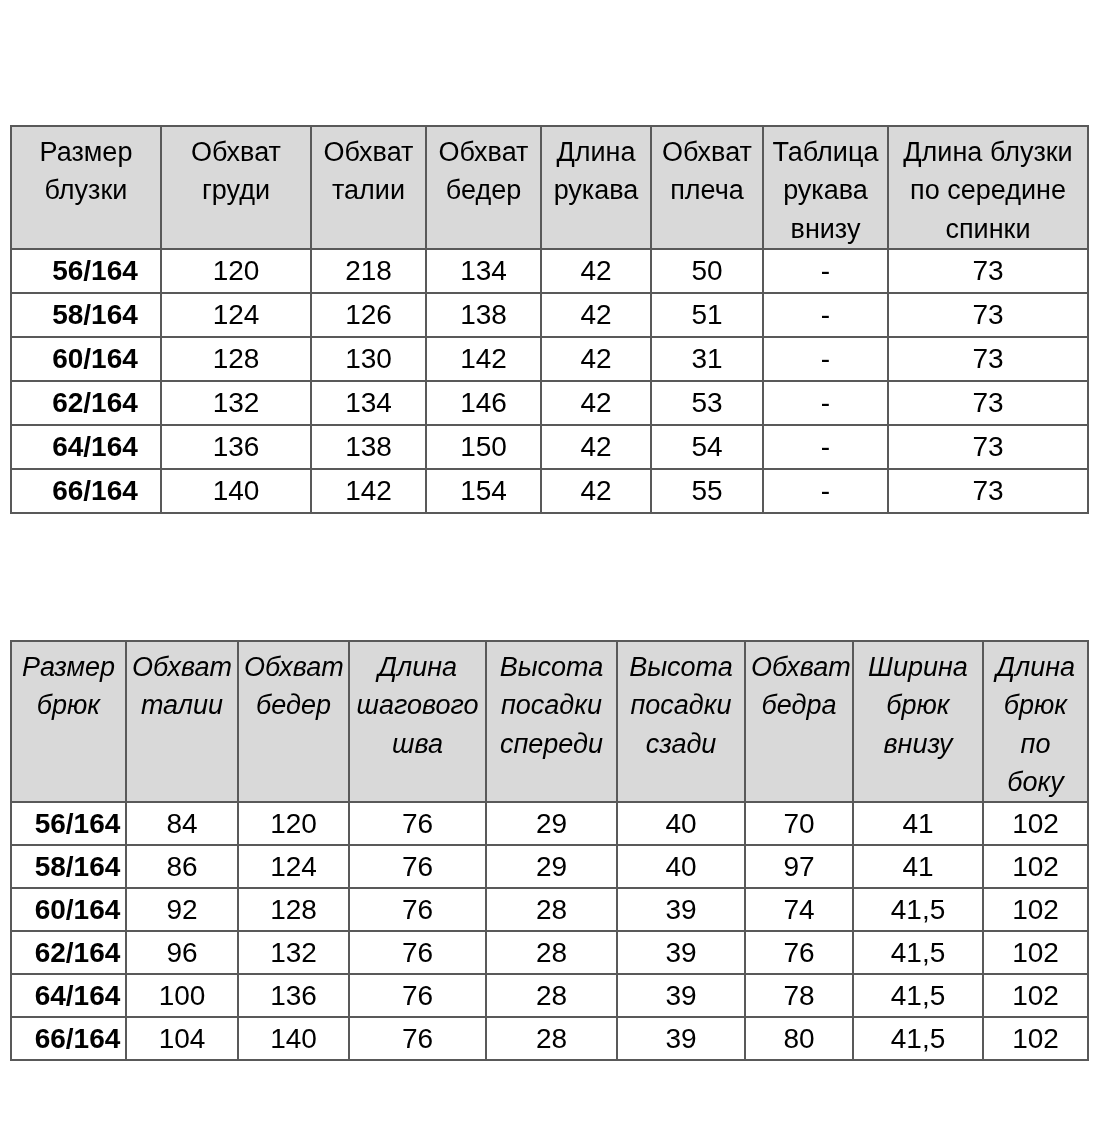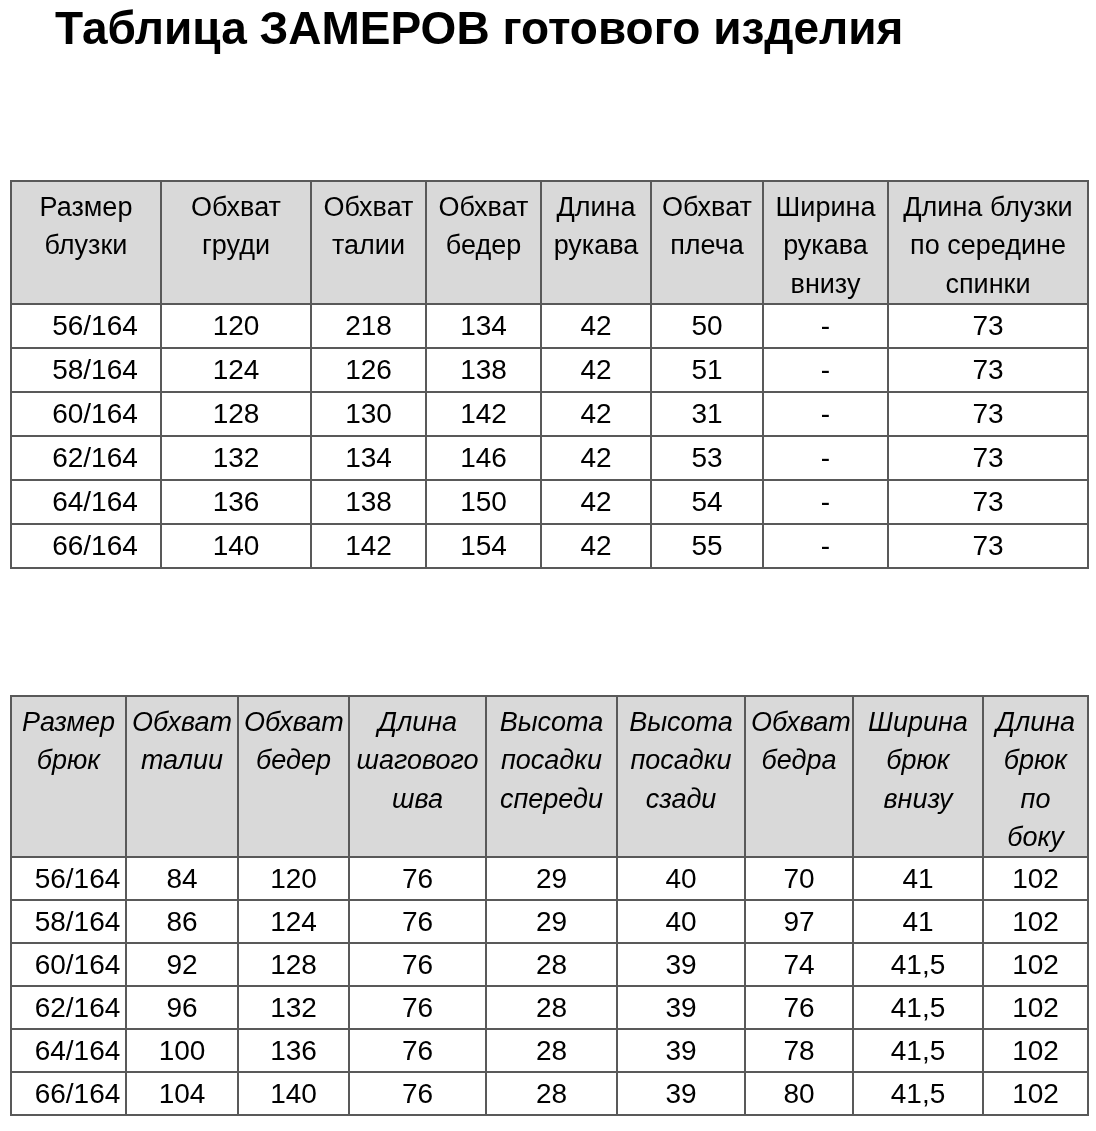--- a/index.html
+++ b/index.html
@@ -45,48 +45,47 @@
   table.t1 th { height: 108px; }
   table.t2 th { height: 141px; font-style: italic; }
   .meas-table td {
     background: #ffffff;
     vertical-align: middle;
     font-size: 28px;
     padding: 0 2px;
   }
   table.t1 td { height: 44px; }
   table.t2 td { height: 43px; }
-  .meas-table tbody td:first-child { font-weight: normal; padding-left: 20px; }
+  .meas-table tbody td:first-child { font-weight: bold; padding-left: 20px; }
 </style>
 </head>
 <body>
 
 <div class="page">
-  <h1 class="title">Таблица ЗАМЕРОВ готового изделия</h1>
 
   <table class="meas-table t1">
       <colgroup>
         <col style="width: 150px;">
         <col style="width: 150px;">
         <col style="width: 115px;">
         <col style="width: 115px;">
         <col style="width: 110px;">
         <col style="width: 112px;">
         <col style="width: 125px;">
         <col style="width: 200px;">
       </colgroup>
       <thead>
         <tr>
           <th>Размер блузки</th>
           <th>Обхват груди</th>
           <th>Обхват талии</th>
           <th>Обхват бедер</th>
           <th>Длина рукава</th>
           <th>Обхват плеча</th>
-          <th>Ширина рукава внизу</th>
+          <th>Таблица рукава внизу</th>
           <th>Длина блузки по середине спинки</th>
         </tr>
       </thead>
       <tbody>
         <tr>
           <td>56/164</td>
           <td>120</td>
           <td>218</td>
           <td>134</td>
           <td>42</td>

